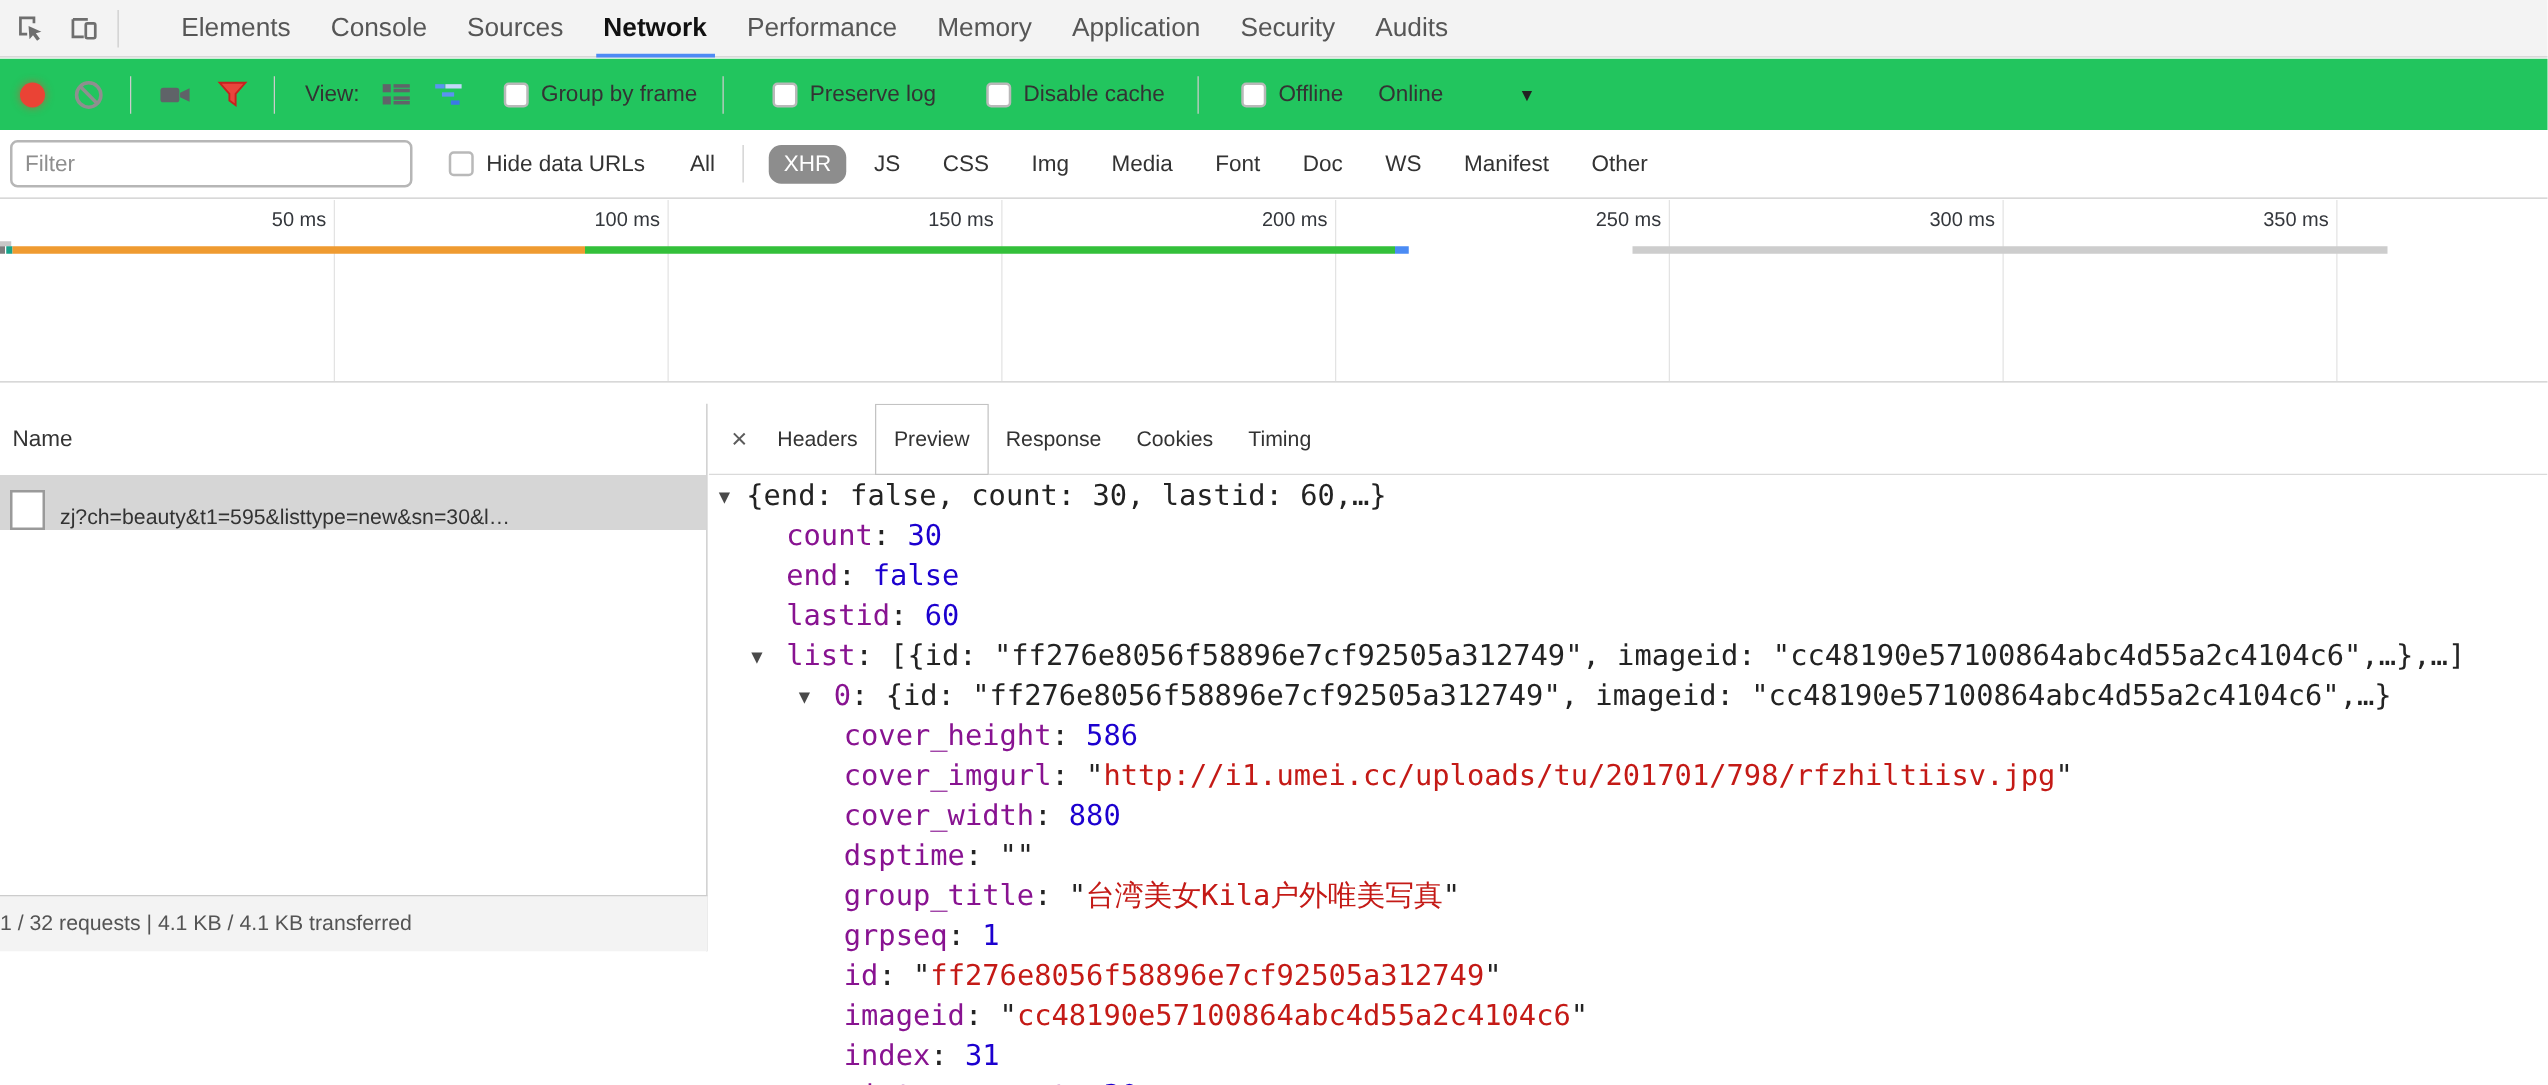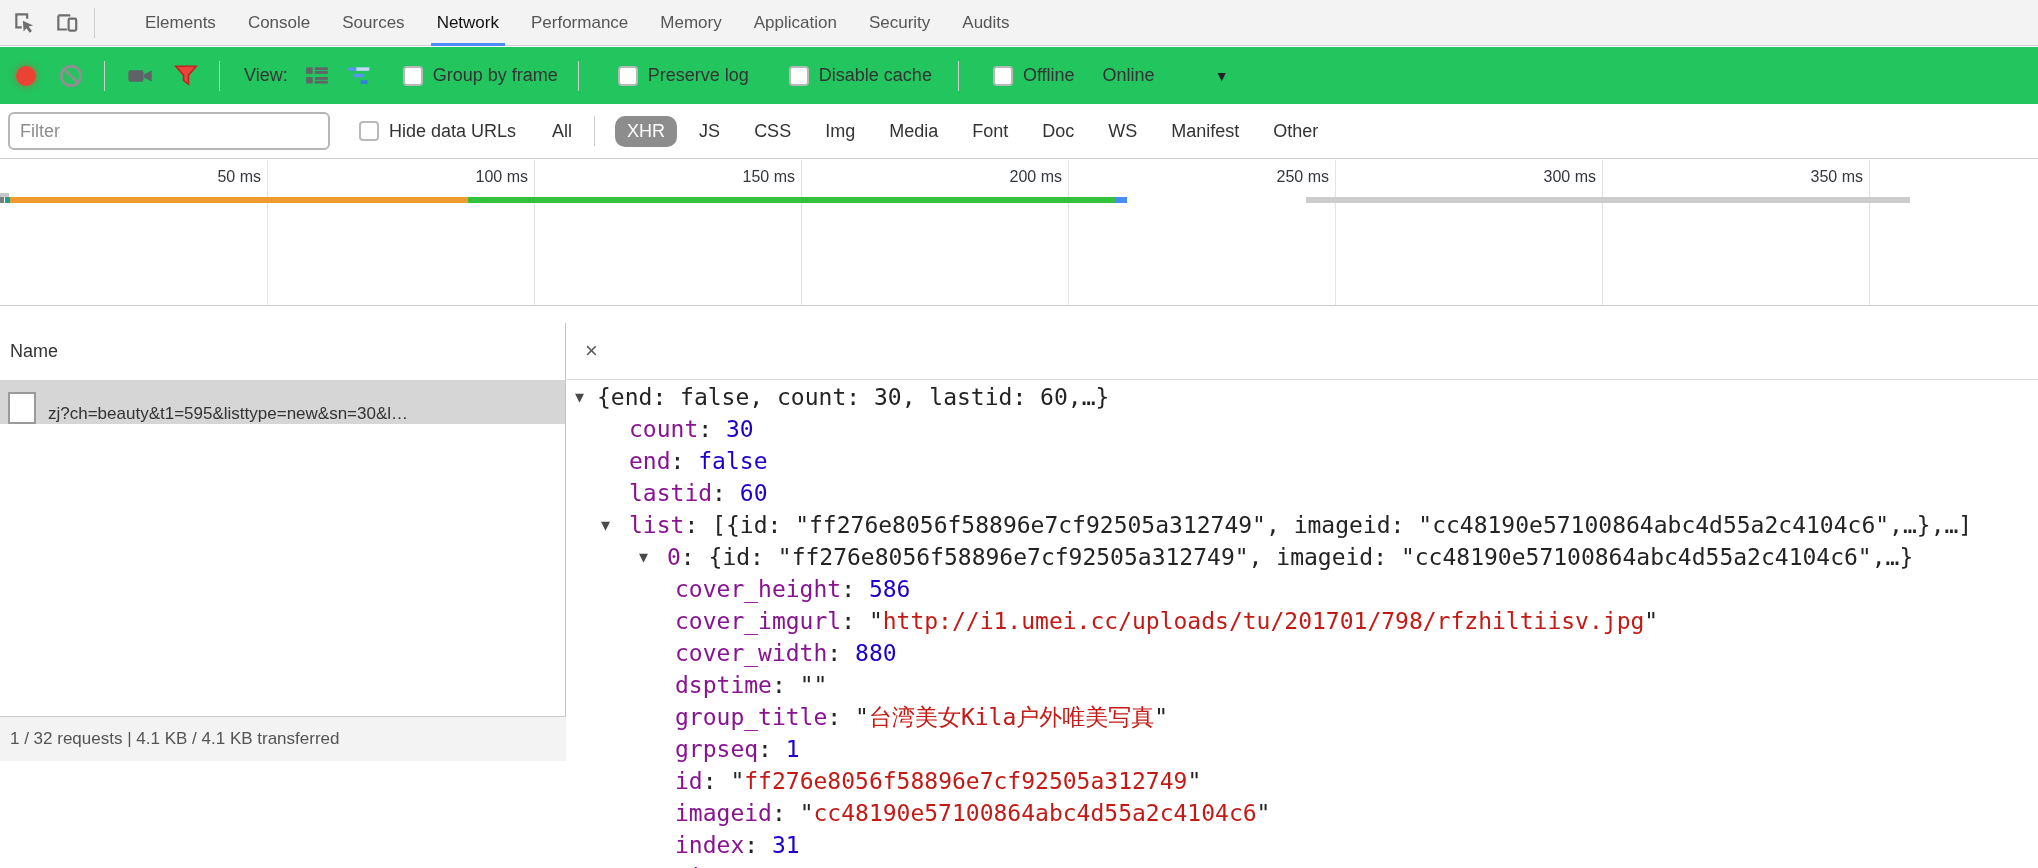--- a/index.html
+++ b/index.html
@@ -7,22 +7,22 @@
               font-family:"Liberation Sans", sans-serif; color:#333; }
 
   
   .tabbar { position:absolute; left:0; top:0; width:2038px; height:46px;
             background:#f3f3f3; border-bottom:1px solid #d0d0d0;
             display:flex; align-items:center; }
   .tool-icon { width:34px; height:34px; display:flex; align-items:center; justify-content:center;
                margin-left:8px; flex:0 0 auto; }
   .vsep { width:1px; height:30px; background:#ccc; margin:0 10px; flex:0 0 auto; }
   .tab { position:relative; height:46px; line-height:46px; padding:0 16px;
-         font-size:17px; color:#565656; cursor:default; flex:0 0 auto; }
-  .tab.active { color:#111; font-weight:normal; }
+         font-size:21px; color:#565656; cursor:default; flex:0 0 auto; }
+  .tab.active { color:#111; font-weight:bold; }
   .tab.active::after { content:""; position:absolute; left:10px; right:10px; bottom:0;
                        height:3px; background:#4e8bf5; }
   .tabbar .tabs-wrap { display:flex; margin-left:24px; }
 
   
   .toolbar { position:absolute; left:0; top:47px; width:2038px; height:57px; background:#22c55e;
              display:flex; align-items:center; font-size:18px; }
   .record-dot { width:20px; height:20px; border-radius:50%; background:#ea4335;
                 box-shadow:0 0 7px rgba(234,67,53,.65); margin-left:16px; }
   .icon24 { width:30px; height:30px; margin-left:20px; display:flex; align-items:center; justify-content:center; }
@@ -55,21 +55,21 @@
 
   
   .main { position:absolute; left:0; top:323px; width:2038px; height:545px; }
   .left-panel { position:absolute; left:0; top:0; width:566px; height:438px;
                 border-right:1px solid #c5c5c5; background:#fff; }
   .left-header { height:57px; line-height:57px; padding-left:10px; font-size:18px; color:#333; }
   .req-row { height:44px; background:#d6d6d6; display:flex; align-items:flex-end; }
   .req-icon { width:28px; height:32px; background:#fff; border:2px solid #9a9a9a; margin-left:8px; flex:0 0 auto; }
   .req-name { margin-left:12px; font-size:17px; color:#333; white-space:nowrap; overflow:hidden; }
   .status-bar { position:absolute; left:0; bottom:0; width:566px; height:45px; background:#f3f3f3;
-                border-top:1px solid #ccc; line-height:44px; padding-left:10px;
+                border-top:1px solid #ccc; line-height:44px; 
                 font-size:17px; color:#545454; }
 
   .right-panel { position:absolute; left:567px; top:0; width:1471px; height:545px; background:#fff; overflow:hidden; }
   .detail-tabs { height:57px; border-bottom:1px solid #dadada; display:flex; align-items:center; font-size:17px; color:#333; }
   .close-x { font-size:22px; color:#5c5c5c; margin-left:18px; margin-right:10px; }
   .dtab { padding:0 14px; height:57px; line-height:57px; position:relative; }
   .dtab.active { border:1px solid #c3c3c3; background:#fff; line-height:55px; }
 
   
   .tree { position:absolute; left:0; top:58px; right:0; bottom:0; overflow:hidden;
@@ -233,20 +233,27 @@
           <span class="req-icon"></span>
           <span class="req-name">zj?ch=beauty&amp;t1=595&amp;listtype=new&amp;sn=30&amp;l…</span>
         </div>
       </div>
     <div class="status-bar">1 / 32 requests | 4.1 KB / 4.1 KB transferred</div>
   </div>
 
   <div class="right-panel">
     <div class="detail-tabs">
       <span class="close-x">×</span>
+      <span id="detail-tabs-wrap" style="display:flex;">
+          <span class="dtab">Headers</span>
+          <span class="dtab active">Preview</span>
+          <span class="dtab">Response</span>
+          <span class="dtab">Cookies</span>
+          <span class="dtab">Timing</span>
+        </span>
     </div>
     <div class="tree">
         <div class="tree-row lvl0"><span class="arrow">▼</span><span class="seg-plain">{end: false, count: 30, lastid: 60,…}</span></div>
         <div class="tree-row lvl1"><span class="seg-key">count</span><span class="seg-plain">: </span><span class="seg-num">30</span></div>
         <div class="tree-row lvl1"><span class="seg-key">end</span><span class="seg-plain">: </span><span class="seg-num">false</span></div>
         <div class="tree-row lvl1"><span class="seg-key">lastid</span><span class="seg-plain">: </span><span class="seg-num">60</span></div>
         <div class="tree-row lvl1"><span class="arrow">▼</span><span class="seg-key">list</span><span class="seg-plain">: [{id: "ff276e8056f58896e7cf92505a312749", imageid: "cc48190e57100864abc4d55a2c4104c6",…},…]</span></div>
         <div class="tree-row lvl2"><span class="arrow">▼</span><span class="seg-key">0</span><span class="seg-plain">: {id: "ff276e8056f58896e7cf92505a312749", imageid: "cc48190e57100864abc4d55a2c4104c6",…}</span></div>
         <div class="tree-row lvl3"><span class="seg-key">cover_height</span><span class="seg-plain">: </span><span class="seg-num">586</span></div>
         <div class="tree-row lvl3"><span class="seg-key">cover_imgurl</span><span class="seg-plain">: </span><span class="seg-quote">"</span><span class="seg-str">http://i1.umei.cc/uploads/tu/201701/798/rfzhiltiisv.jpg</span><span class="seg-quote">"</span></div>

